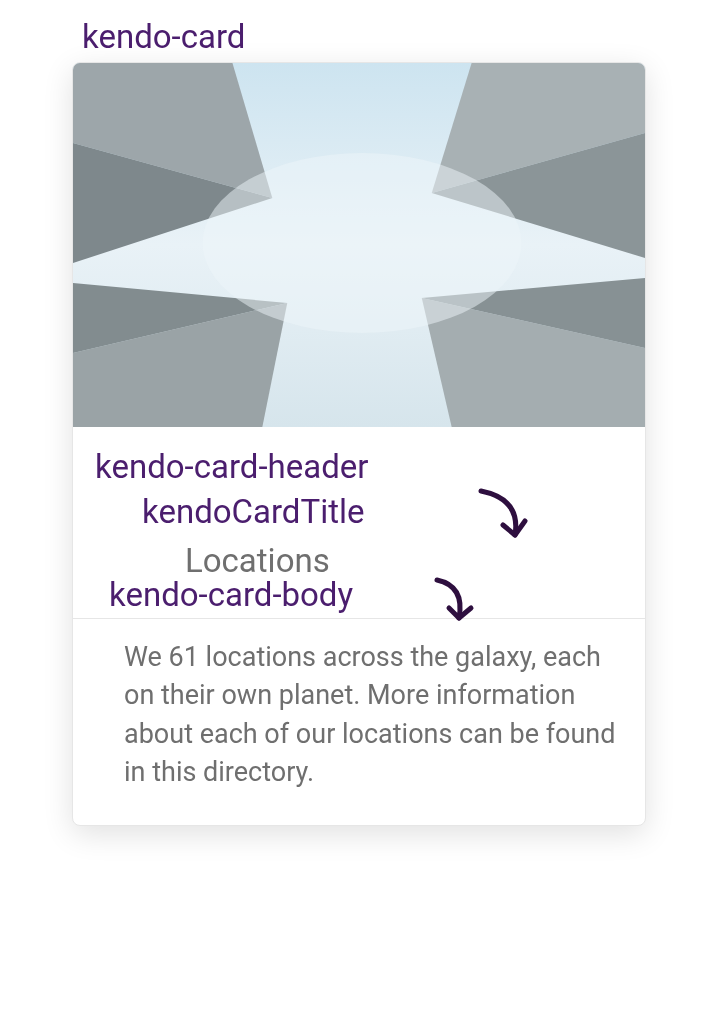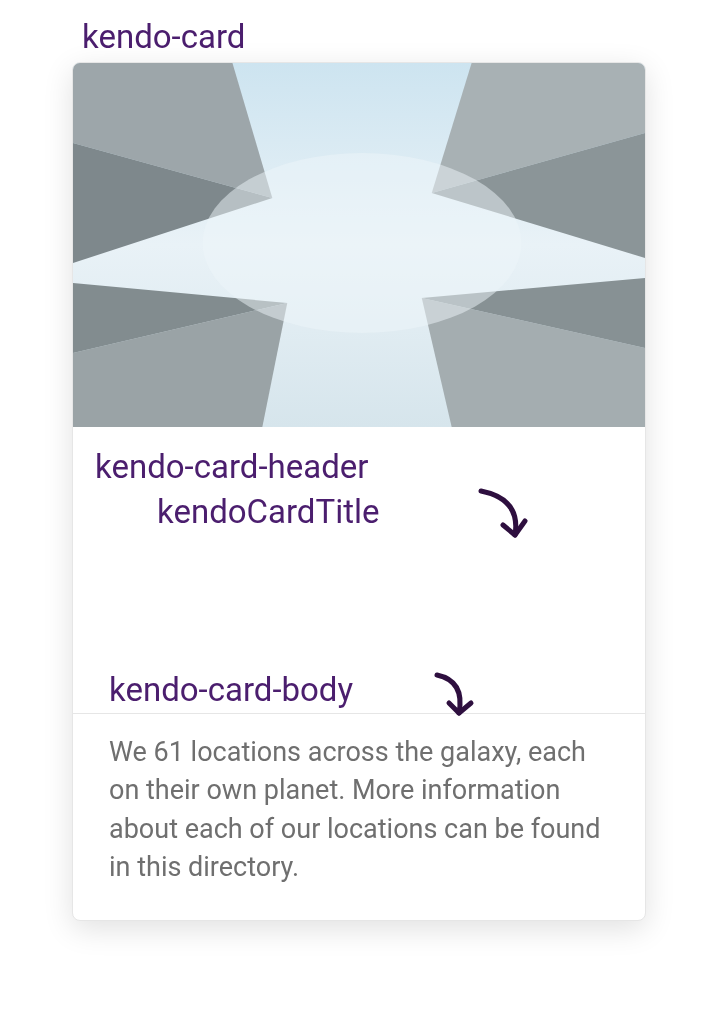--- a/index.html
+++ b/index.html
@@ -44,32 +44,32 @@
     .card-image svg {
       position: absolute;
       top: 0; left: 0;
       width: 100%;
       height: 100%;
     }
     .header-area {
       padding: 20px 22px 28px 22px;
       position: relative;
       border-bottom: 1px solid #e6e6e6;
-      height: 287px;
+      height: 192px;
     }
     .header-label {
       font-size: 33px;
       color: #4b1e6e;
       font-weight: 400;
     }
     .title-label {
       font-size: 33px;
       color: #4b1e6e;
       font-weight: 400;
-      margin-left: 62px;
+      margin-left: 47px;
       margin-top: 6px;
     }
     .card-title {
       font-size: 33px;
       color: #6f6f6f;
       font-weight: 400;
       margin-left: 90px;
       margin-top: 10px;
     }
     .body-label {
@@ -91,21 +91,22 @@
       height: 70px;
     }
     .arrow2 {
       position: absolute;
       left: 358px;
       top: -3px;
       width: 50px;
       height: 60px;
     }
     .card-body {
-      padding: 24px 28px 34px 36px;
+      padding: 24px 28px 34px 20px;
+      margin-left: 31px;
     }
     .card-body-text {
       font-size: 27px;
       color: #6f6f6f;
       line-height: 1.42;
       font-weight: 400;
     }
   </style>
 </head>
 <body>
@@ -128,20 +129,21 @@
       <polygon points="574,364 380,364 350,235 574,285" fill="#a4adb0"></polygon>
       <polygon points="574,285 350,235 574,215" fill="#879194"></polygon>
 
       <ellipse cx="290" cy="180" rx="160" ry="90" fill="#eef6fa" opacity="0.5"></ellipse>
     </svg>
   </div>
 
   <div class="header-area">
     <div class="header-label">kendo-card-header</div>
     <div class="title-label">kendoCardTitle</div>
+    <div class="card-title">Locations</div>
 
     <svg class="arrow1" viewBox="0 0 70 70">
       <path d="M 8 8 Q 48 16 42 52" stroke="#2e0f3f" stroke-width="5" fill="none" stroke-linecap="round"></path>
       <path d="M 42 52 L 30 42 M 42 52 L 52 38" stroke="#2e0f3f" stroke-width="5" fill="none" stroke-linecap="round"></path>
     </svg>
   </div>
 
   <div class="body-label-wrap">
     <div class="body-label">kendo-card-body</div>
     <svg class="arrow2" viewBox="0 0 50 60">

